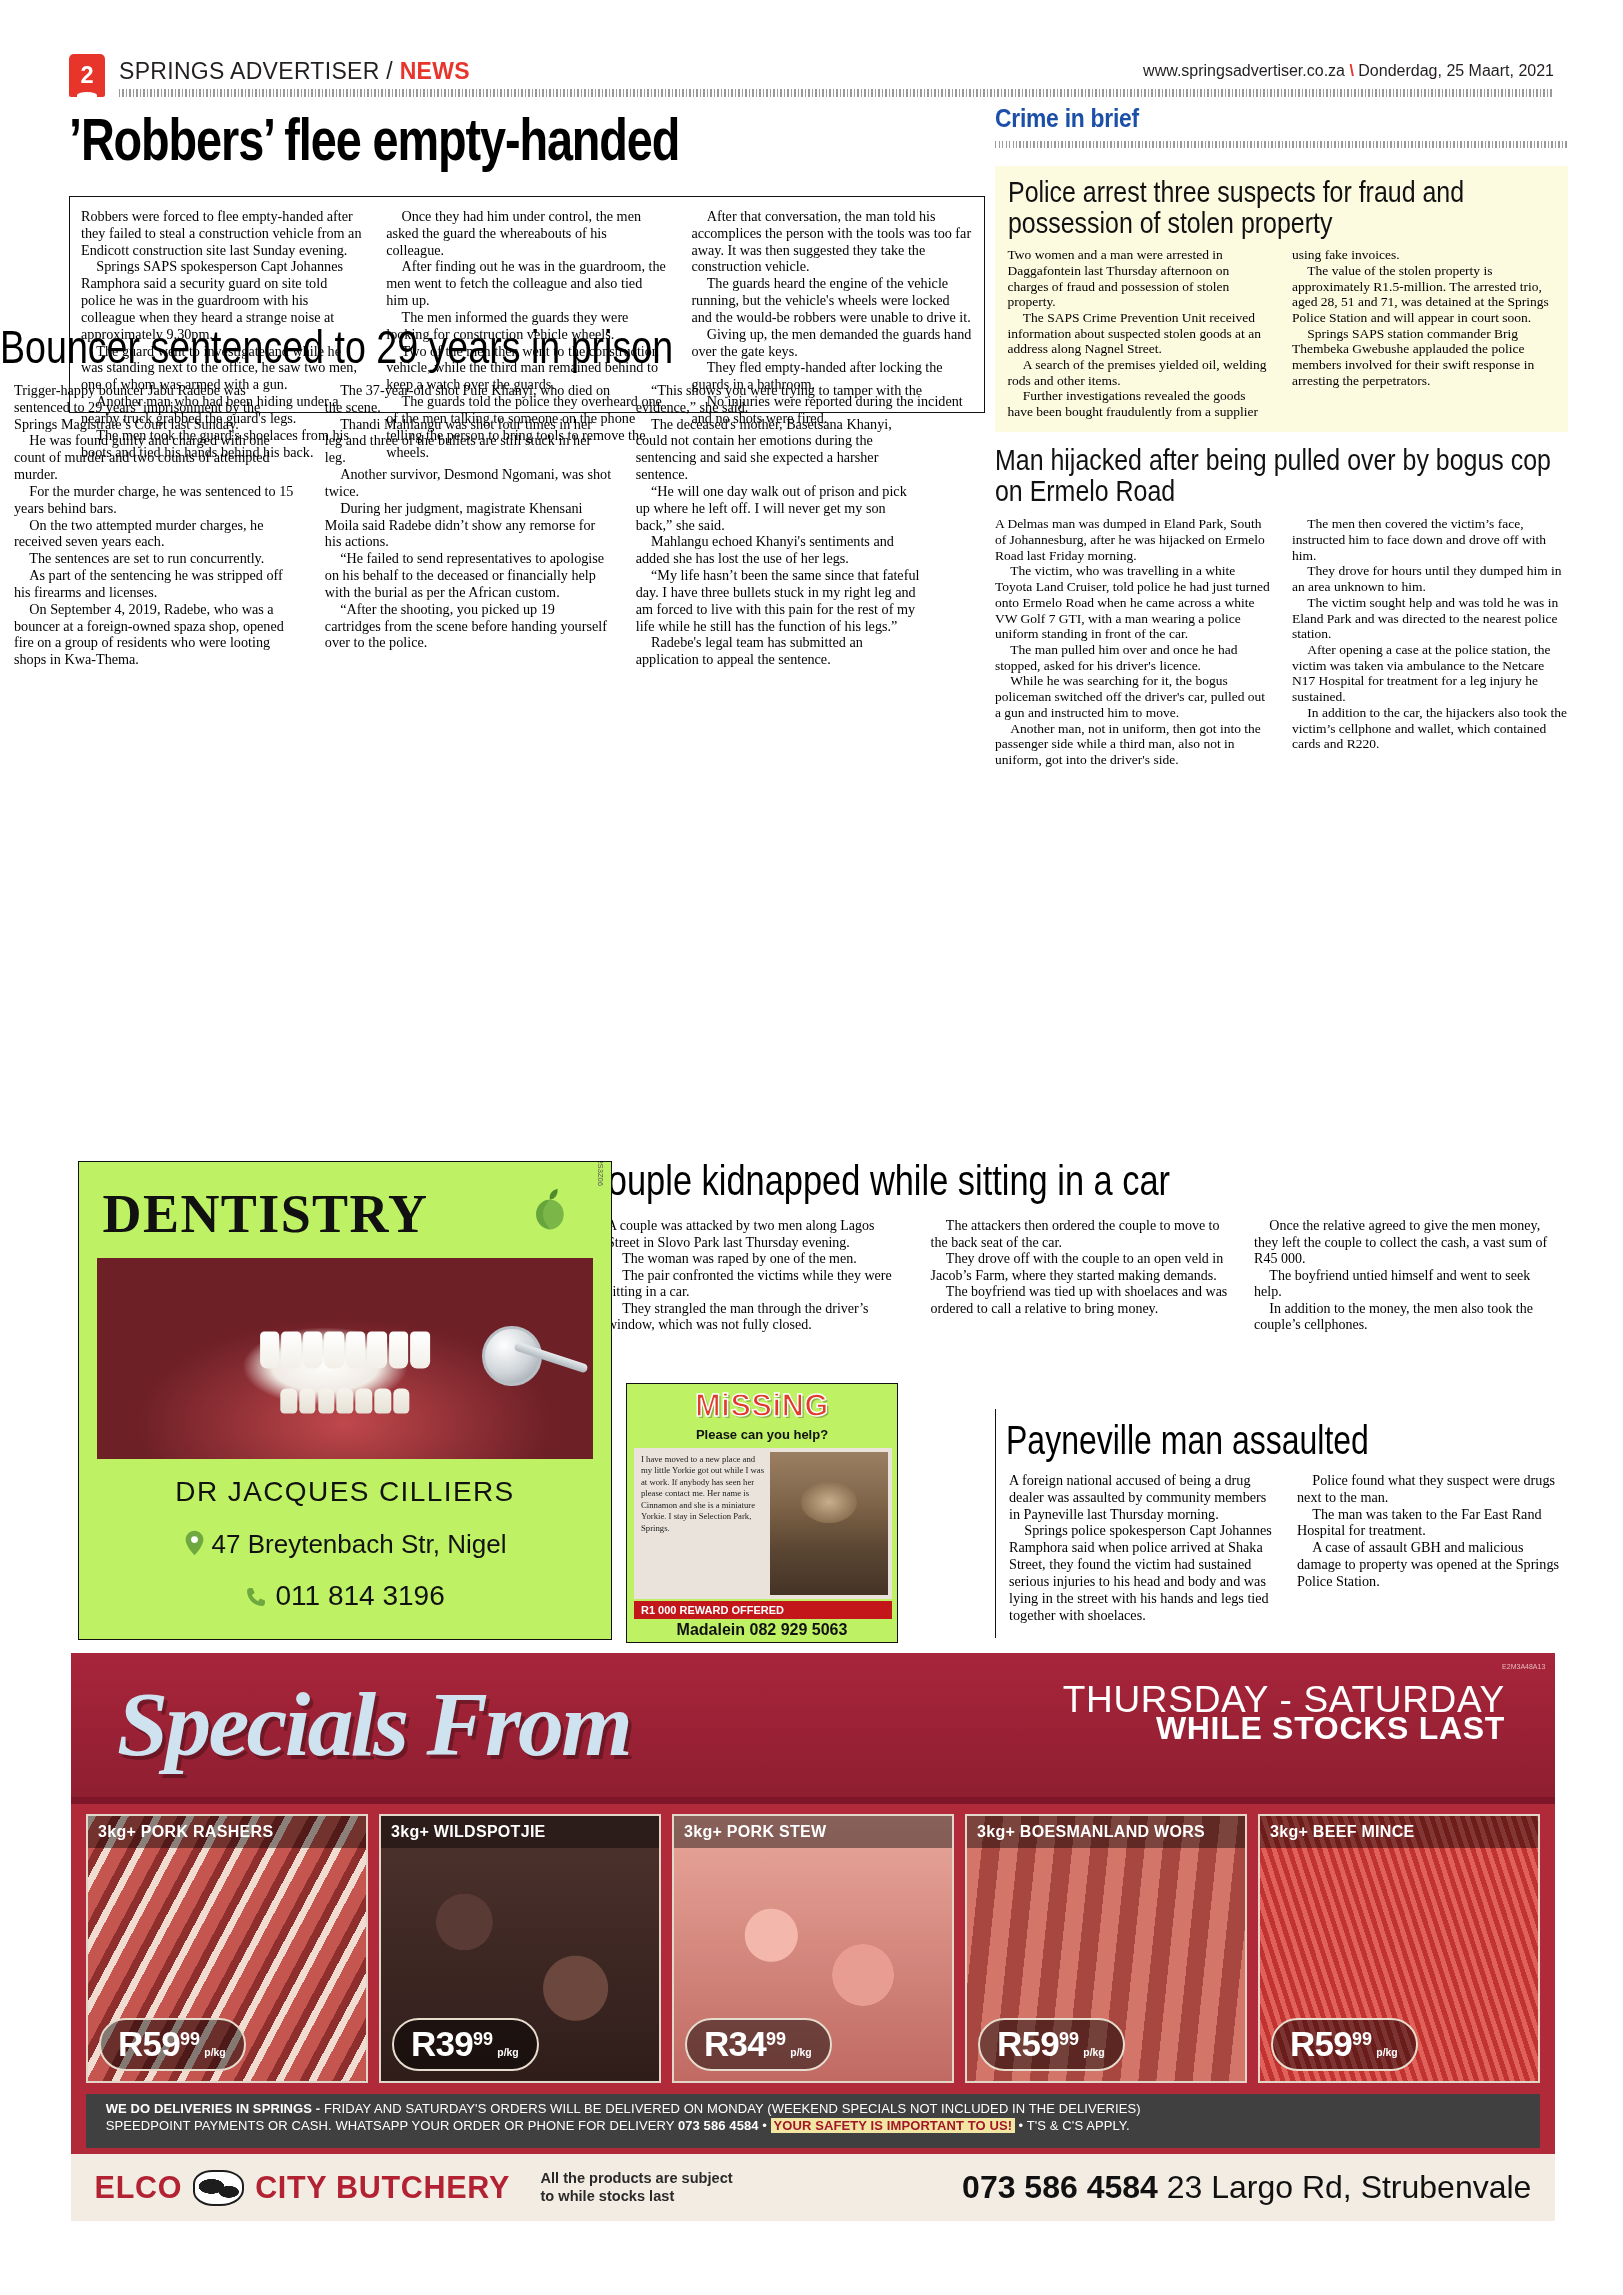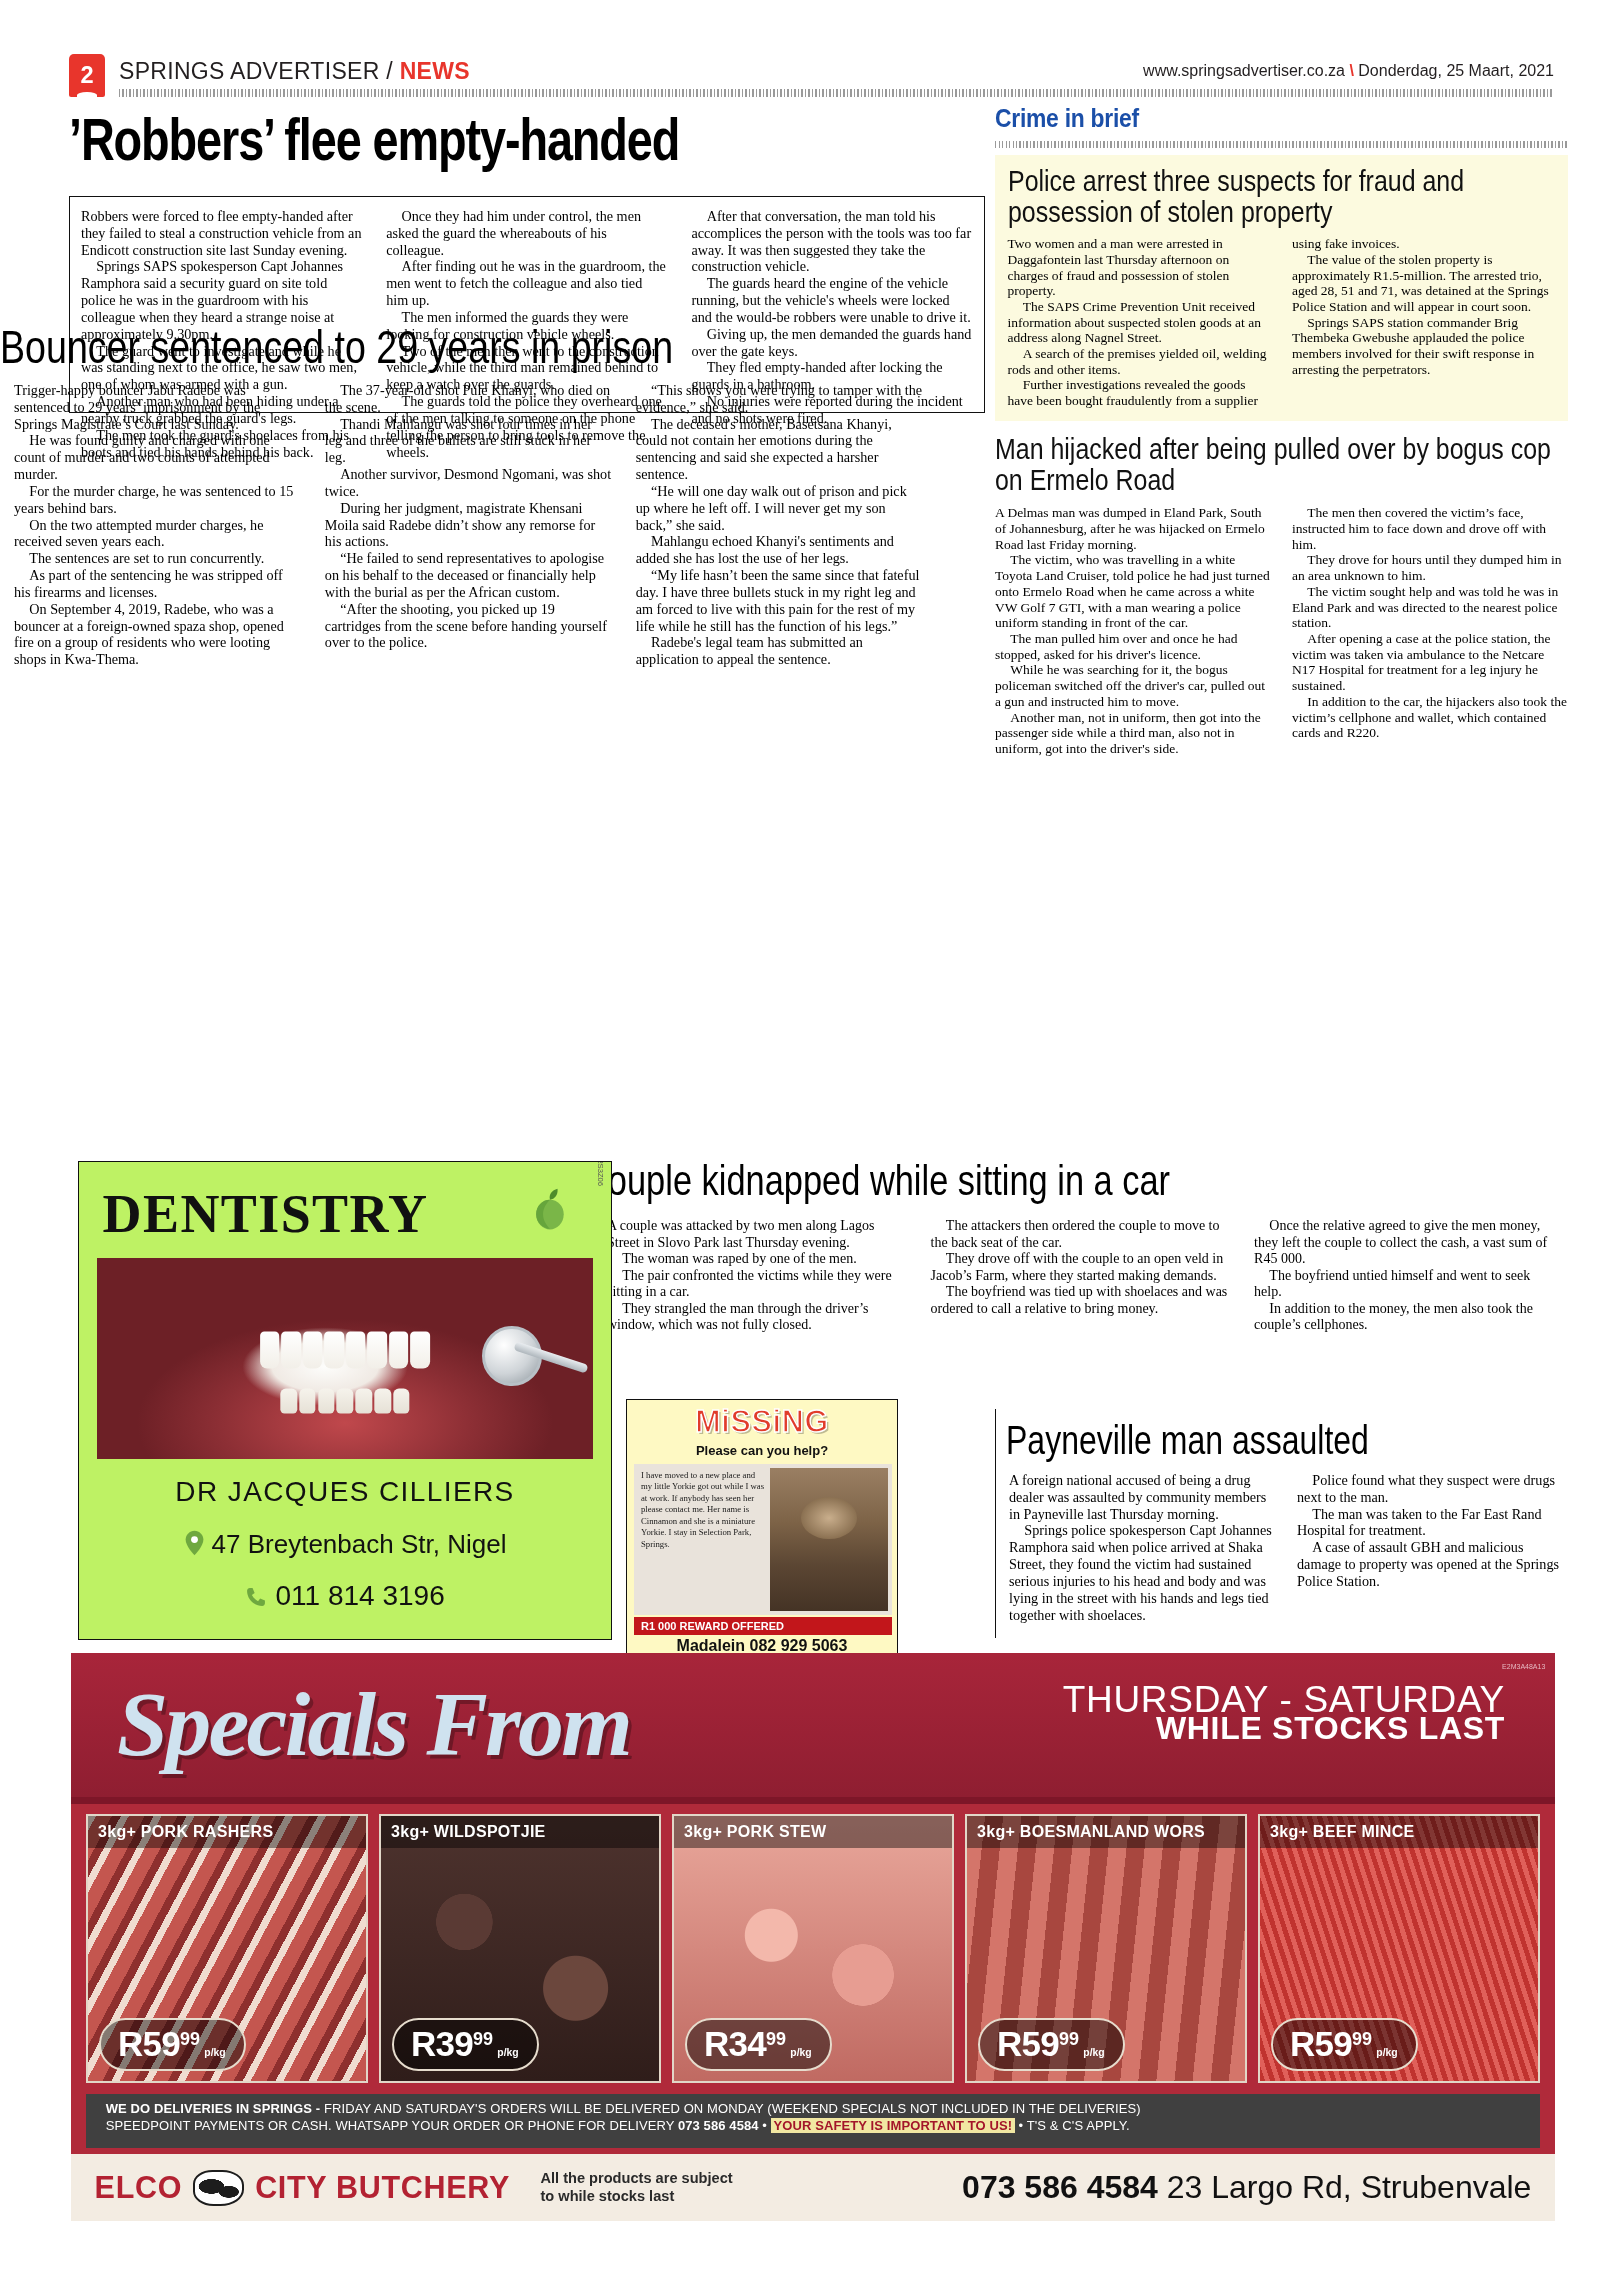--- a/index.html
+++ b/index.html
@@ -95,21 +95,21 @@
   .rightcol { position: absolute; left: 995px; top: 103px; width: 573px; }
   .crime-brief-title {
     font-family: "Liberation Sans", sans-serif; font-weight: bold;
     font-size: 26px; color: #1b4fa8; letter-spacing: -0.3px;
     transform: scaleX(0.88); transform-origin: left center;
   }
   .crime-rule {
     margin-top: 7px; height: 7px; width: 100%;
     background: repeating-linear-gradient(to right, #9a9a9a 0 1.4px, #ffffff 1.4px 3.5px);
   }
-  .crime-card { background: #fcfadf; padding: 11px 12.5px 12.5px 12.5px; margin-top: 7px; }
+  .crime-card { background: #fcfadf; padding: 11px 12.5px 12.5px 12.5px; margin-top: 18px; }
   .crime-card-title {
     font-family: "Liberation Sans", sans-serif; font-weight: 300;
     font-size: 29px; line-height: 1.07; color: #111;
     transform: scaleX(0.86); transform-origin: left top; width: 116%;
   }
   .crime-card .cols2 { margin-top: 8.3px; }
   .crime-card p.body { font-size: 13.5px; line-height: 1.16; }
 
   .hl-ermelo {
     margin-top: 12.5px;
@@ -166,21 +166,21 @@
   .dent-phone {
     position: absolute; left: 0; right: 0; top: 418px; text-align: center;
     font-family: "Liberation Sans", sans-serif; font-size: 28px; color: #111;
   }
   .pin-ico { display:inline-block; vertical-align:-2.8px; margin-right:7px; }
   .ph-ico { display:inline-block; vertical-align:-2.8px; margin-right:8.3px; }
 
   
   .ad-missing {
     position: absolute; left: 626px; top: 1383px; width: 272px; height: 260px;
-    border: 1.4px solid #111; background: #fef9c3; overflow: hidden; margin-top: 16px;
+    border: 1.4px solid #111; background: #bef264; overflow: hidden;
   }
   .missing-word {
     position: absolute; left: 0; right: 0; top: 4.2px; text-align: center;
     font-family: "Liberation Sans", sans-serif; font-weight: bold;
     font-size: 30.5px; letter-spacing: 0.7px;
     color: #e13c2b; -webkit-text-stroke: 1.4px #fff;
     text-shadow: 2.1px 2.1px 0 rgba(0,0,0,.25);
   }
   .missing-sub {
     position: absolute; left: 0; right: 0; top: 43px; text-align: center;

